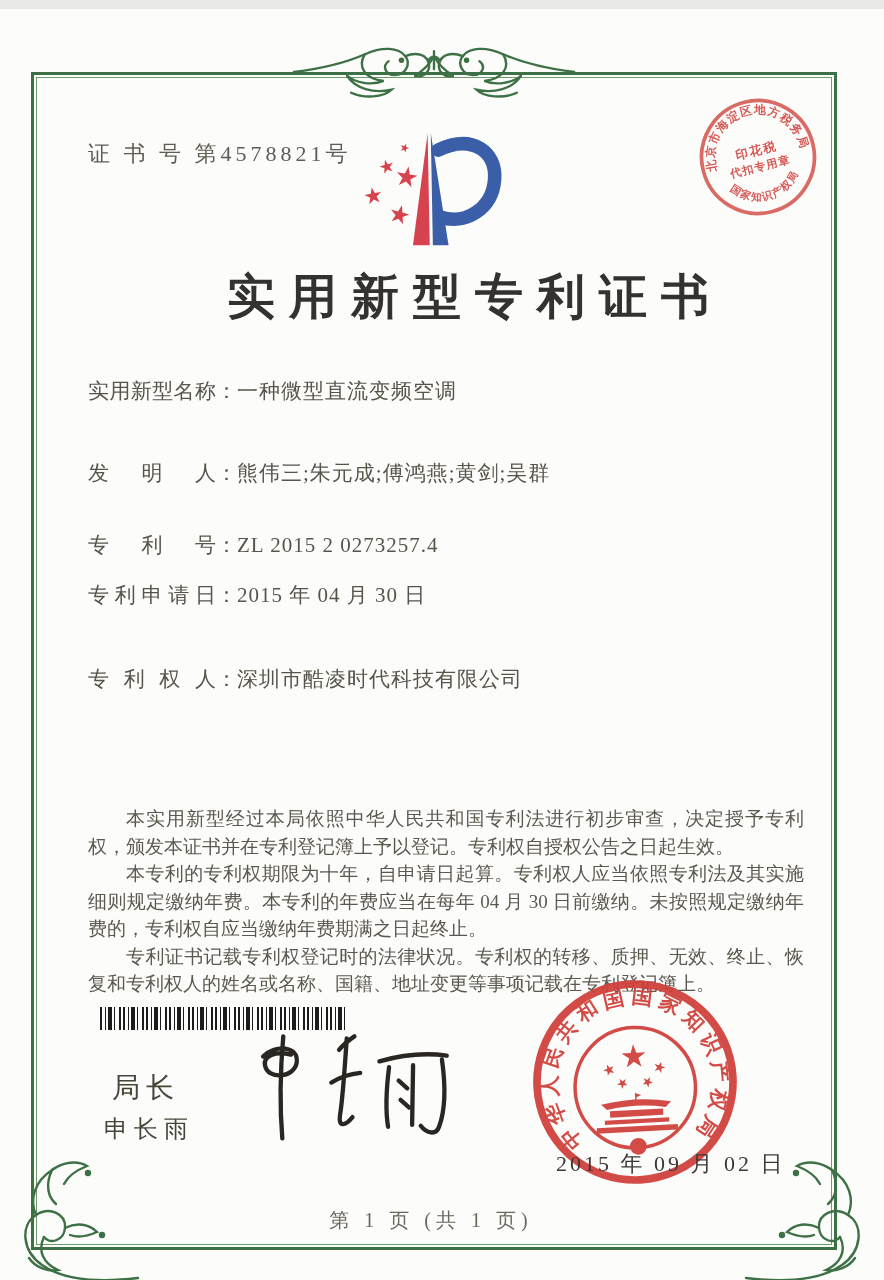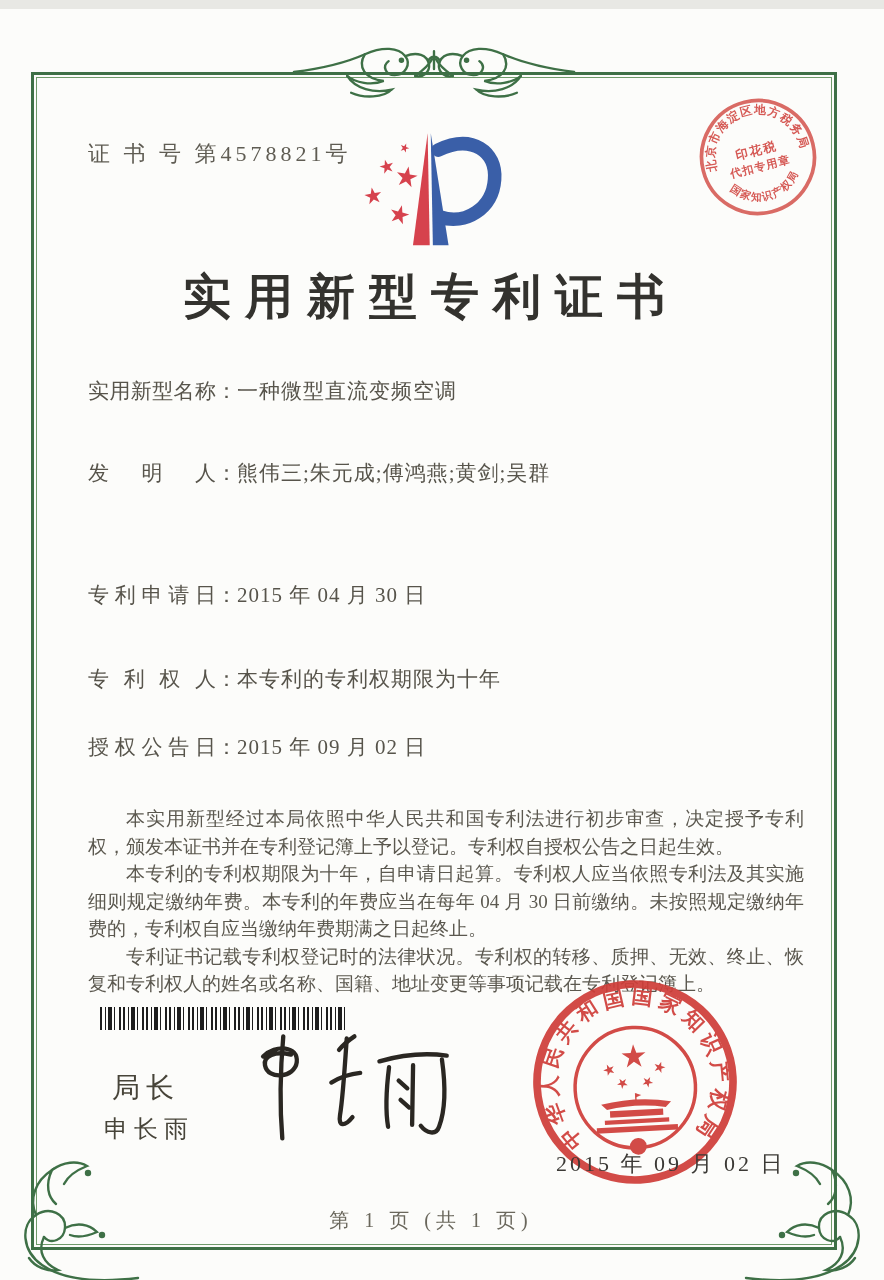--- a/index.html
+++ b/index.html
@@ -11,21 +11,21 @@
   
   .frame{position:absolute;left:31px;top:63px;width:800px;height:1172px;
     border:3px solid #3e7046;}
   .frame::after{content:"";position:absolute;inset:2px;border:1px solid #6f9a6a;}
   .ornament{position:absolute;}
   .orn-stroke{stroke:#3e7046;fill:none;stroke-width:2.4;stroke-linecap:round;}
   .orn-fill{fill:#3e7046;}
   
   .cert-no{position:absolute;left:88px;top:130px;font-size:22px;color:#5f5c53;letter-spacing:4px;}
   .title{position:absolute;left:31px;top:256px;width:800px;text-align:center;
-    font-size:48px;font-weight:700;color:#33322e;letter-spacing:14px;}
+    font-size:48px;font-weight:700;color:#33322e;letter-spacing:14px;padding-left:44px;}
   
   .row{position:absolute;left:88px;font-size:21px;color:#57544b;white-space:nowrap;}
   .flabel{display:inline-block;width:128px;text-align:justify;text-align-last:justify;}
   .fvalue{letter-spacing:1px;}
   
   .paras{position:absolute;left:88px;top:796px;width:716px;
     font-size:19px;line-height:27.5px;color:#5b584f;text-align:justify;}
   .paras p{margin:0;text-indent:2em;}
   
   .barcode{position:absolute;left:100px;top:998px;width:247px;height:23px;
@@ -116,28 +116,28 @@
   </svg>
 
   <div class="title">实用新型专利证书</div>
 
   <div class="row" style="top:368px;">
     <span class="flabel">实用新型名称</span><span>：</span><span class="fvalue">一种微型直流变频空调</span>
   </div>
   <div class="row" style="top:450px;">
     <span class="flabel">发明人</span><span>：</span><span class="fvalue">熊伟三;朱元成;傅鸿燕;黄剑;吴群</span>
   </div>
+  <div class="row" style="top:522px;">
+    <span class="flabel">专利号</span><span>：</span><span class="fvalue">ZL 2015 2 0273257.4</span>
+  </div>
   <div class="row" style="top:572px;">
     <span class="flabel">专利申请日</span><span>：</span><span class="fvalue">2015 年 04 月 30 日</span>
   </div>
   <div class="row" style="top:656px;">
-    <span class="flabel">专利权人</span><span>：</span><span class="fvalue">本专利的专利权期限为十年</span>
-  </div>
-  <div class="row" style="top:724px;">
-    <span class="flabel">授权公告日</span><span>：</span><span class="fvalue">2015 年 09 月 02 日</span>
+    <span class="flabel">专利权人</span><span>：</span><span class="fvalue">深圳市酷凌时代科技有限公司</span>
   </div>
 
   <div class="paras">
     <p>本实用新型经过本局依照中华人民共和国专利法进行初步审查，决定授予专利权，颁发本证书并在专利登记簿上予以登记。专利权自授权公告之日起生效。</p>
     <p>本专利的专利权期限为十年，自申请日起算。专利权人应当依照专利法及其实施细则规定缴纳年费。本专利的年费应当在每年 04 月 30 日前缴纳。未按照规定缴纳年费的，专利权自应当缴纳年费期满之日起终止。</p>
     <p>专利证书记载专利权登记时的法律状况。专利权的转移、质押、无效、终止、恢复和专利权人的姓名或名称、国籍、地址变更等事项记载在专利登记簿上。</p>
   </div>
 
   <div class="barcode"></div>
 

